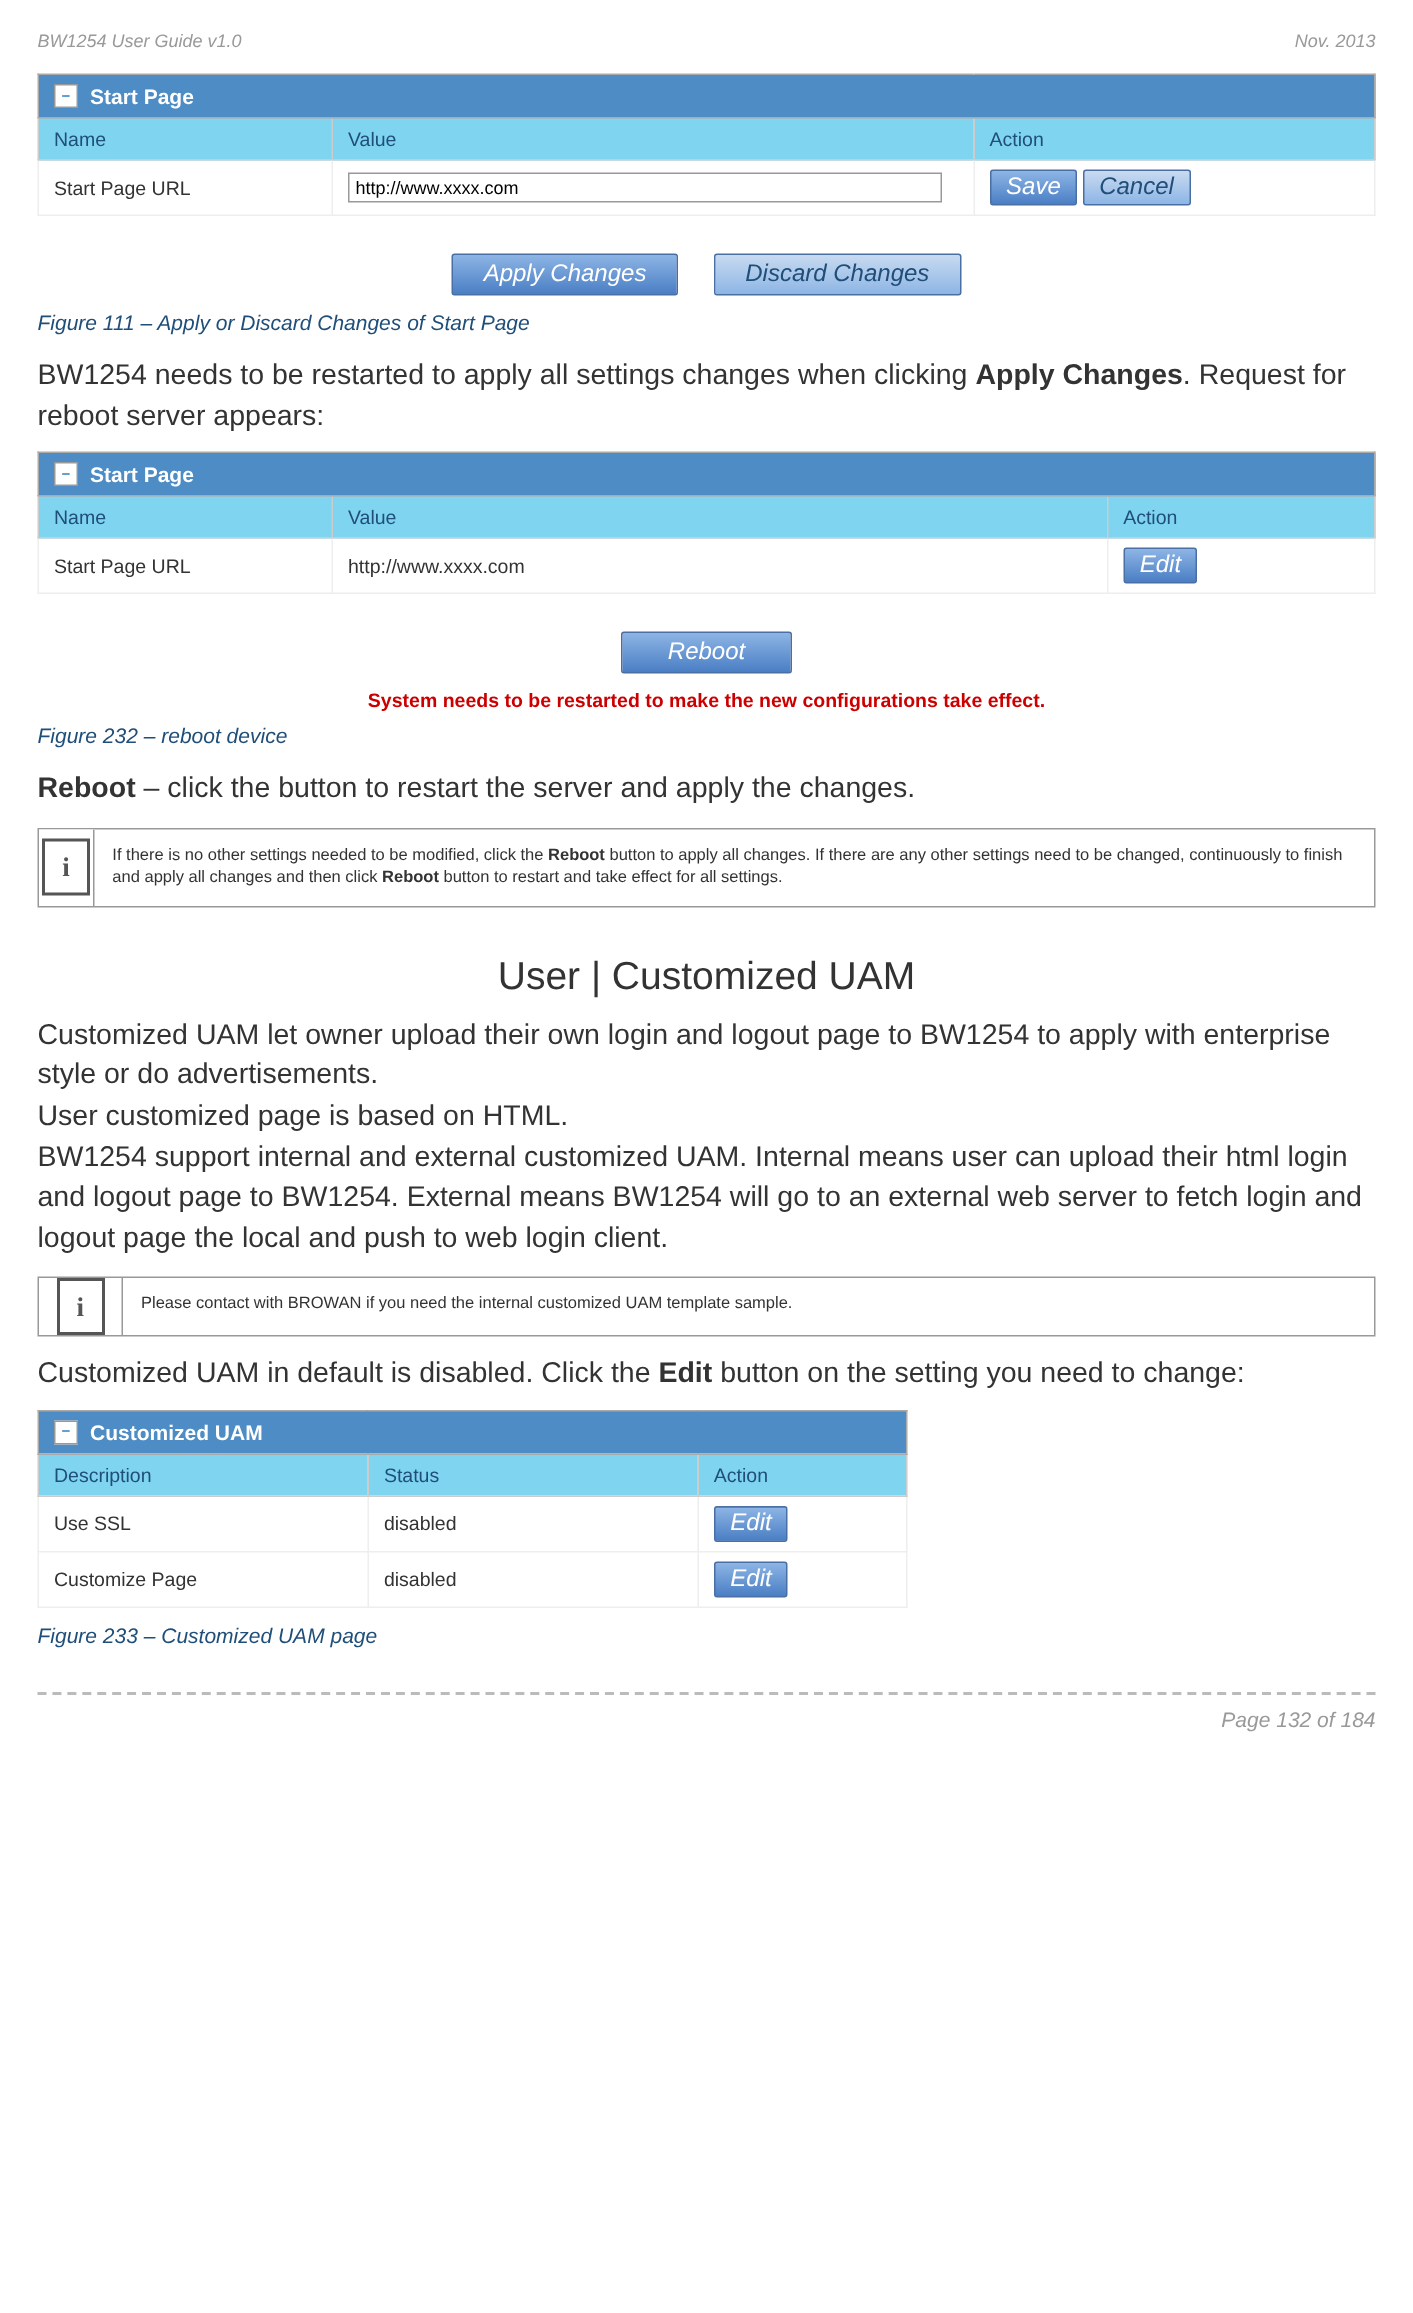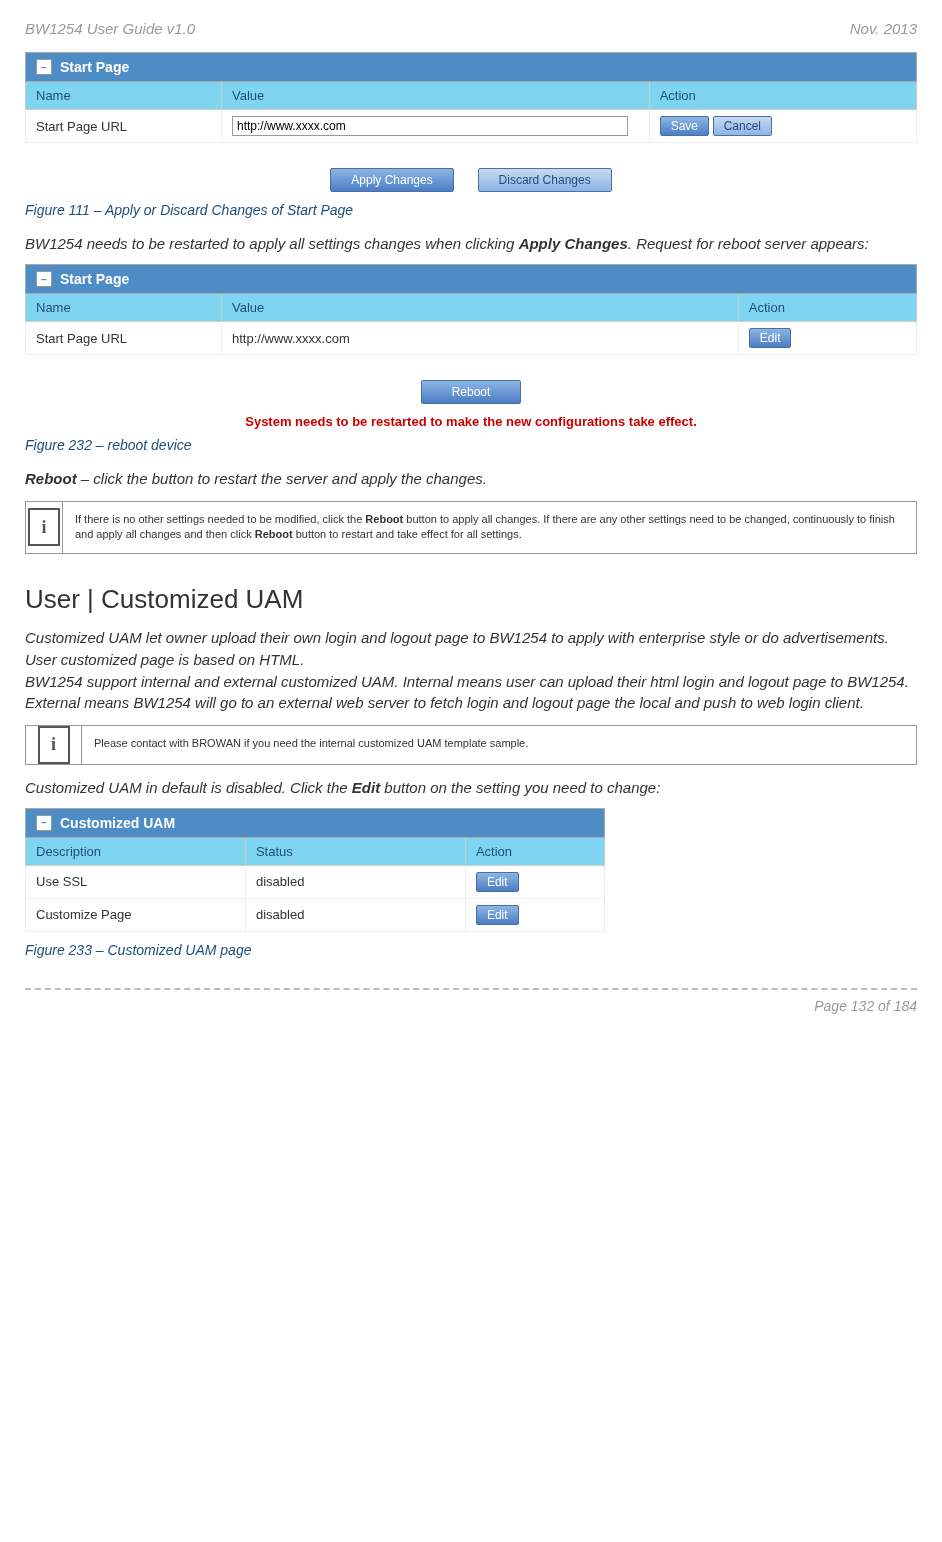--- a/index.html
+++ b/index.html
@@ -9,21 +9,21 @@
       font-size: 14px;
       color: #333;
       width: 942px;
       box-sizing: border-box;
     }
     .header-bar {
       display: flex;
       justify-content: space-between;
       color: #999;
       font-style: italic;
-      font-size: 15px;
+      font-size: 12px;
       margin-bottom: 15px;
       text-align: center;
     }
     .screenshot-table {
       width: 100%;
       border-collapse: collapse;
       margin: 10px 0;
       border: 1px solid #ccc;
     }
     .table-header {
@@ -63,50 +63,50 @@
     }
     .text-input {
       width: 95%;
       padding: 2px 4px;
       border: 1px solid #999;
       font-size: 12px;
     }
     .btn {
       display: inline-block;
       padding: 2px 10px;
-      font-size: 12px;
+      font-size: 16px;
       border: 1px solid #4a6fa5;
       background: linear-gradient(to bottom, #8db5e5, #4a7ec4);
       color: white;
       border-radius: 2px;
       cursor: pointer;
+      font-style: italic;
     }
     .btn-cancel {
       background: linear-gradient(to bottom, #c8daf0, #8db5e5);
       color: #1f4e79;
     }
     .center-btns {
       text-align: center;
       margin: 25px 0 10px;
     }
     .center-btns .btn {
       padding: 4px 20px;
       margin: 0 10px;
     }
     .figure-caption {
       color: #1f4e79;
       font-style: italic;
       font-size: 14px;
       margin: 8px 0 15px;
     }
     .body-text {
-      font-size: 15px;
+      font-size: 19px;
       line-height: 1.4;
       margin: 1px 0;
-      font-style: italic;
     }
     .bold-inline {
       font-weight: bold;
     }
     .red-notice {
       color: #c00;
       font-weight: bold;
       text-align: center;
       font-size: 13px;
       margin: 8px 0;
@@ -139,20 +139,21 @@
     .info-text-cell {
       padding: 10px 12px;
       font-size: 11px;
       line-height: 1.4;
     }
     .section-heading {
       font-size: 26px;
       font-weight: normal;
       margin: 30px 0 12px;
       color: #333;
+      text-align: center;
     }
     .small-table {
       width: 65%;
     }
     .footer-bar {
       margin-top: 30px;
       border-top: 2px dashed #bbb;
       padding-top: 8px;
       text-align: right;
       color: #999;

